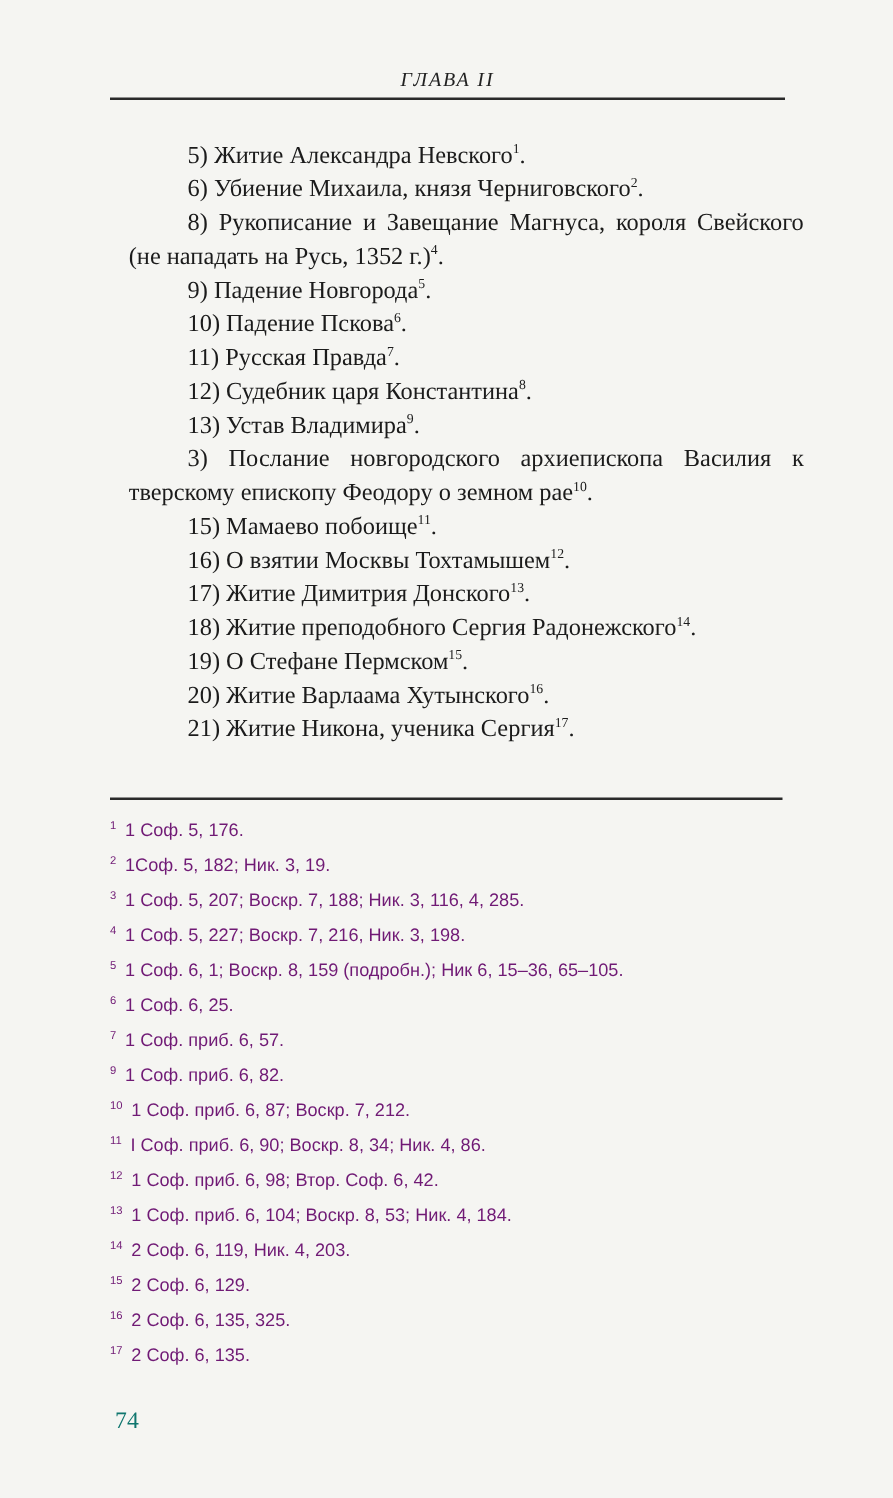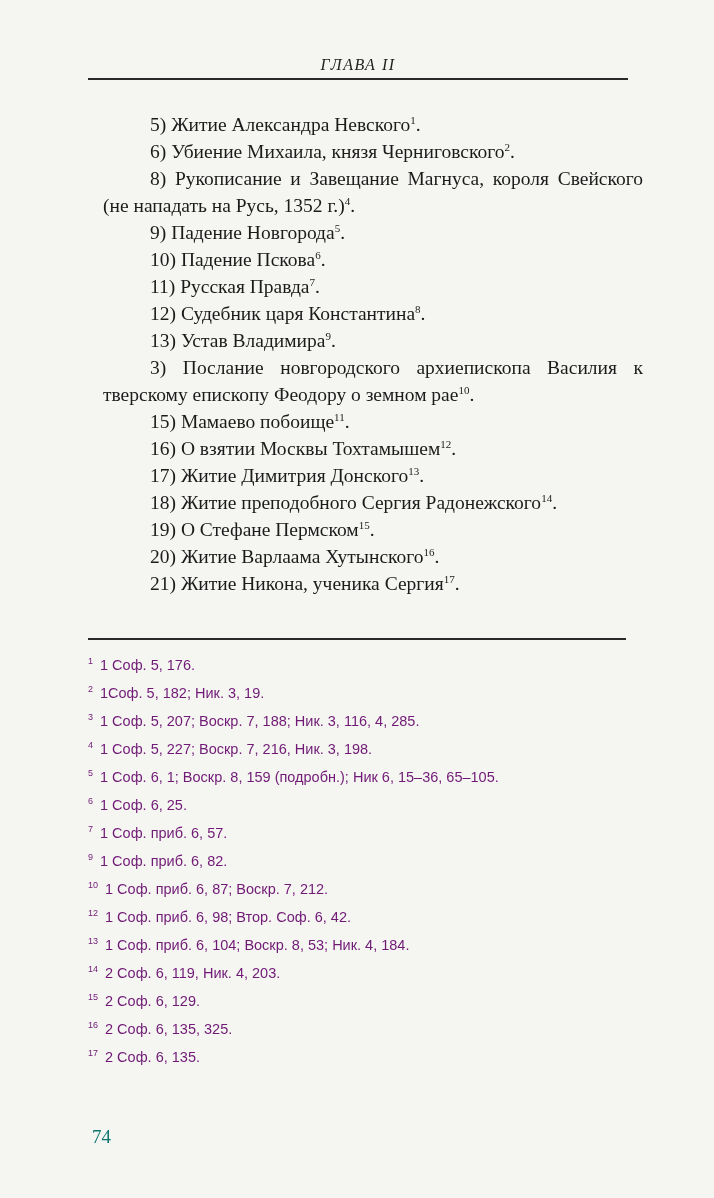--- a/index.html
+++ b/index.html
@@ -119,20 +119,21 @@
   <section class="footnotes" id="footnote-list">
       <p><sup>1</sup><span>1 Соф. 5, 176.</span></p>
       <p><sup>2</sup><span>1Соф. 5, 182; Ник. 3, 19.</span></p>
       <p><sup>3</sup><span>1 Соф. 5, 207; Воскр. 7, 188; Ник. 3, 116, 4, 285.</span></p>
       <p><sup>4</sup><span>1 Соф. 5, 227; Воскр. 7, 216, Ник. 3, 198.</span></p>
       <p><sup>5</sup><span>1 Соф. 6, 1; Воскр. 8, 159 (подробн.); Ник 6, 15–36, 65–105.</span></p>
       <p><sup>6</sup><span>1 Соф. 6, 25.</span></p>
       <p><sup>7</sup><span>1 Соф. приб. 6, 57.</span></p>
       <p><sup>9</sup><span>1 Соф. приб. 6, 82.</span></p>
       <p><sup>10</sup><span>1 Соф. приб. 6, 87; Воскр. 7, 212.</span></p>
+      <p><sup>11</sup><span>I Соф. приб. 6, 90; Воскр. 8, 34; Ник. 4, 86.</span></p>
       <p><sup>12</sup><span>1 Соф. приб. 6, 98; Втор. Соф. 6, 42.</span></p>
       <p><sup>13</sup><span>1 Соф. приб. 6, 104; Воскр. 8, 53; Ник. 4, 184.</span></p>
       <p><sup>14</sup><span>2 Соф. 6, 119, Ник. 4, 203.</span></p>
       <p><sup>15</sup><span>2 Соф. 6, 129.</span></p>
       <p><sup>16</sup><span>2 Соф. 6, 135, 325.</span></p>
       <p><sup>17</sup><span>2 Соф. 6, 135.</span></p>
     </section>
 
   <footer>
     <span class="page-number">74</span>

